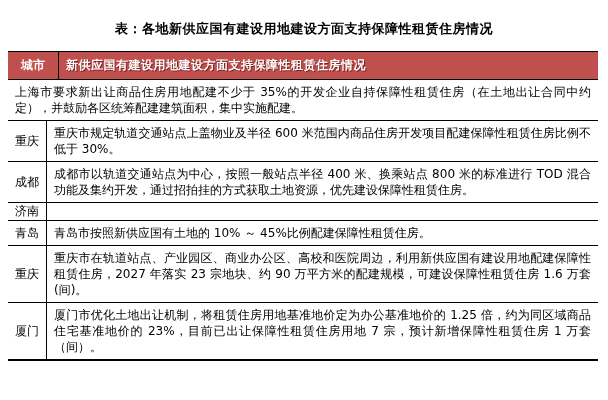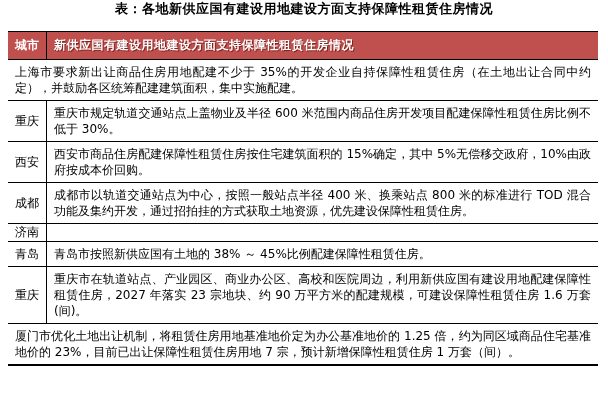--- a/index.html
+++ b/index.html
@@ -5,21 +5,21 @@
   html,body{margin:0;padding:0;}
   body{
     width:608px;height:400px;
     background:#ffffff;
     font-family:"DejaVu Sans","Liberation Sans",sans-serif;
     color:#000;
     overflow:hidden;
   }
   .page{width:608px;height:400px;position:relative;}
   .title{
-    margin-top:0;
+    margin-top:20px;
     text-align:center;
     font-size:13px;
     font-weight:bold;
     letter-spacing:0.5px;
   }
   .table{
     margin:13px 8px 0 8px;
     width:590px;
     border-top:1px solid #000;
     border-bottom:2px solid #000;
@@ -46,21 +46,21 @@
     text-align:justify;
     text-justify:inter-ideograph;
   }
   .row.header{
     background:#C0504D;
     border-bottom:1px solid #000;
   }
   .row.header .cell-city{
     color:#fff;
     font-weight:bold;
-    padding:5px 0;
+    padding:5px 6px;
   }
   .row.header .cell-policy{
     color:#fff;
     font-weight:bold;
     text-align:left;
     padding:5px 7px;
     text-shadow:1px 1px 0 rgba(115,30,28,0.9);
     letter-spacing:0.5px;
   }
 </style>
@@ -80,43 +80,40 @@
 
     <div class="row">
       <div class="cell-policy">上海市要求新出让商品住房用地配建不少于 35%的开发企业自持保障性租赁住房（在土地出让合同中约定），并鼓励各区统筹配建建筑面积，集中实施配建。</div>
     </div>
 
     <div class="row">
       <div class="cell-city">重庆</div>
       <div class="cell-policy">重庆市规定轨道交通站点上盖物业及半径 600 米范围内商品住房开发项目配建保障性租赁住房比例不低于 30%。</div>
     </div>
 
-    <div class="row">
-      <div class="cell-city">西安</div>
-      <div class="cell-policy">西安市商品住房配建保障性租赁住房按住宅建筑面积的 15%确定，其中 5%无偿移交政府，10%由政府按成本价回购。</div>
-    </div>
 
     <div class="row">
       <div class="cell-city">成都</div>
       <div class="cell-policy">成都市以轨道交通站点为中心，按照一般站点半径 400 米、换乘站点 800 米的标准进行 TOD 混合功能及集约开发，通过招拍挂的方式获取土地资源，优先建设保障性租赁住房。</div>
     </div>
 
     <div class="row">
       <div class="cell-city">济南</div>
     </div>
 
     <div class="row">
       <div class="cell-city">青岛</div>
-      <div class="cell-policy">青岛市按照新供应国有土地的 38% ～ 45%比例配建保障性租赁住房。</div>
+      <div class="cell-policy">青岛市按照新供应国有土地的 10% ～ 45%比例配建保障性租赁住房。</div>
     </div>
 
     <div class="row">
       <div class="cell-city">重庆</div>
       <div class="cell-policy">重庆市在轨道站点、产业园区、商业办公区、高校和医院周边，利用新供应国有建设用地配建保障性租赁住房，2027 年落实 23 宗地块、约 90 万平方米的配建规模，可建设保障性租赁住房 1.6 万套(间)。</div>
     </div>
 
     <div class="row">
+      <div class="cell-city">厦门</div>
       <div class="cell-policy">厦门市优化土地出让机制，将租赁住房用地基准地价定为办公基准地价的 1.25 倍，约为同区域商品住宅基准地价的 23%，目前已出让保障性租赁住房用地 7 宗，预计新增保障性租赁住房 1 万套（间）。</div>
     </div>
 
   </div>
 
 </div>
 
 </body></html>

